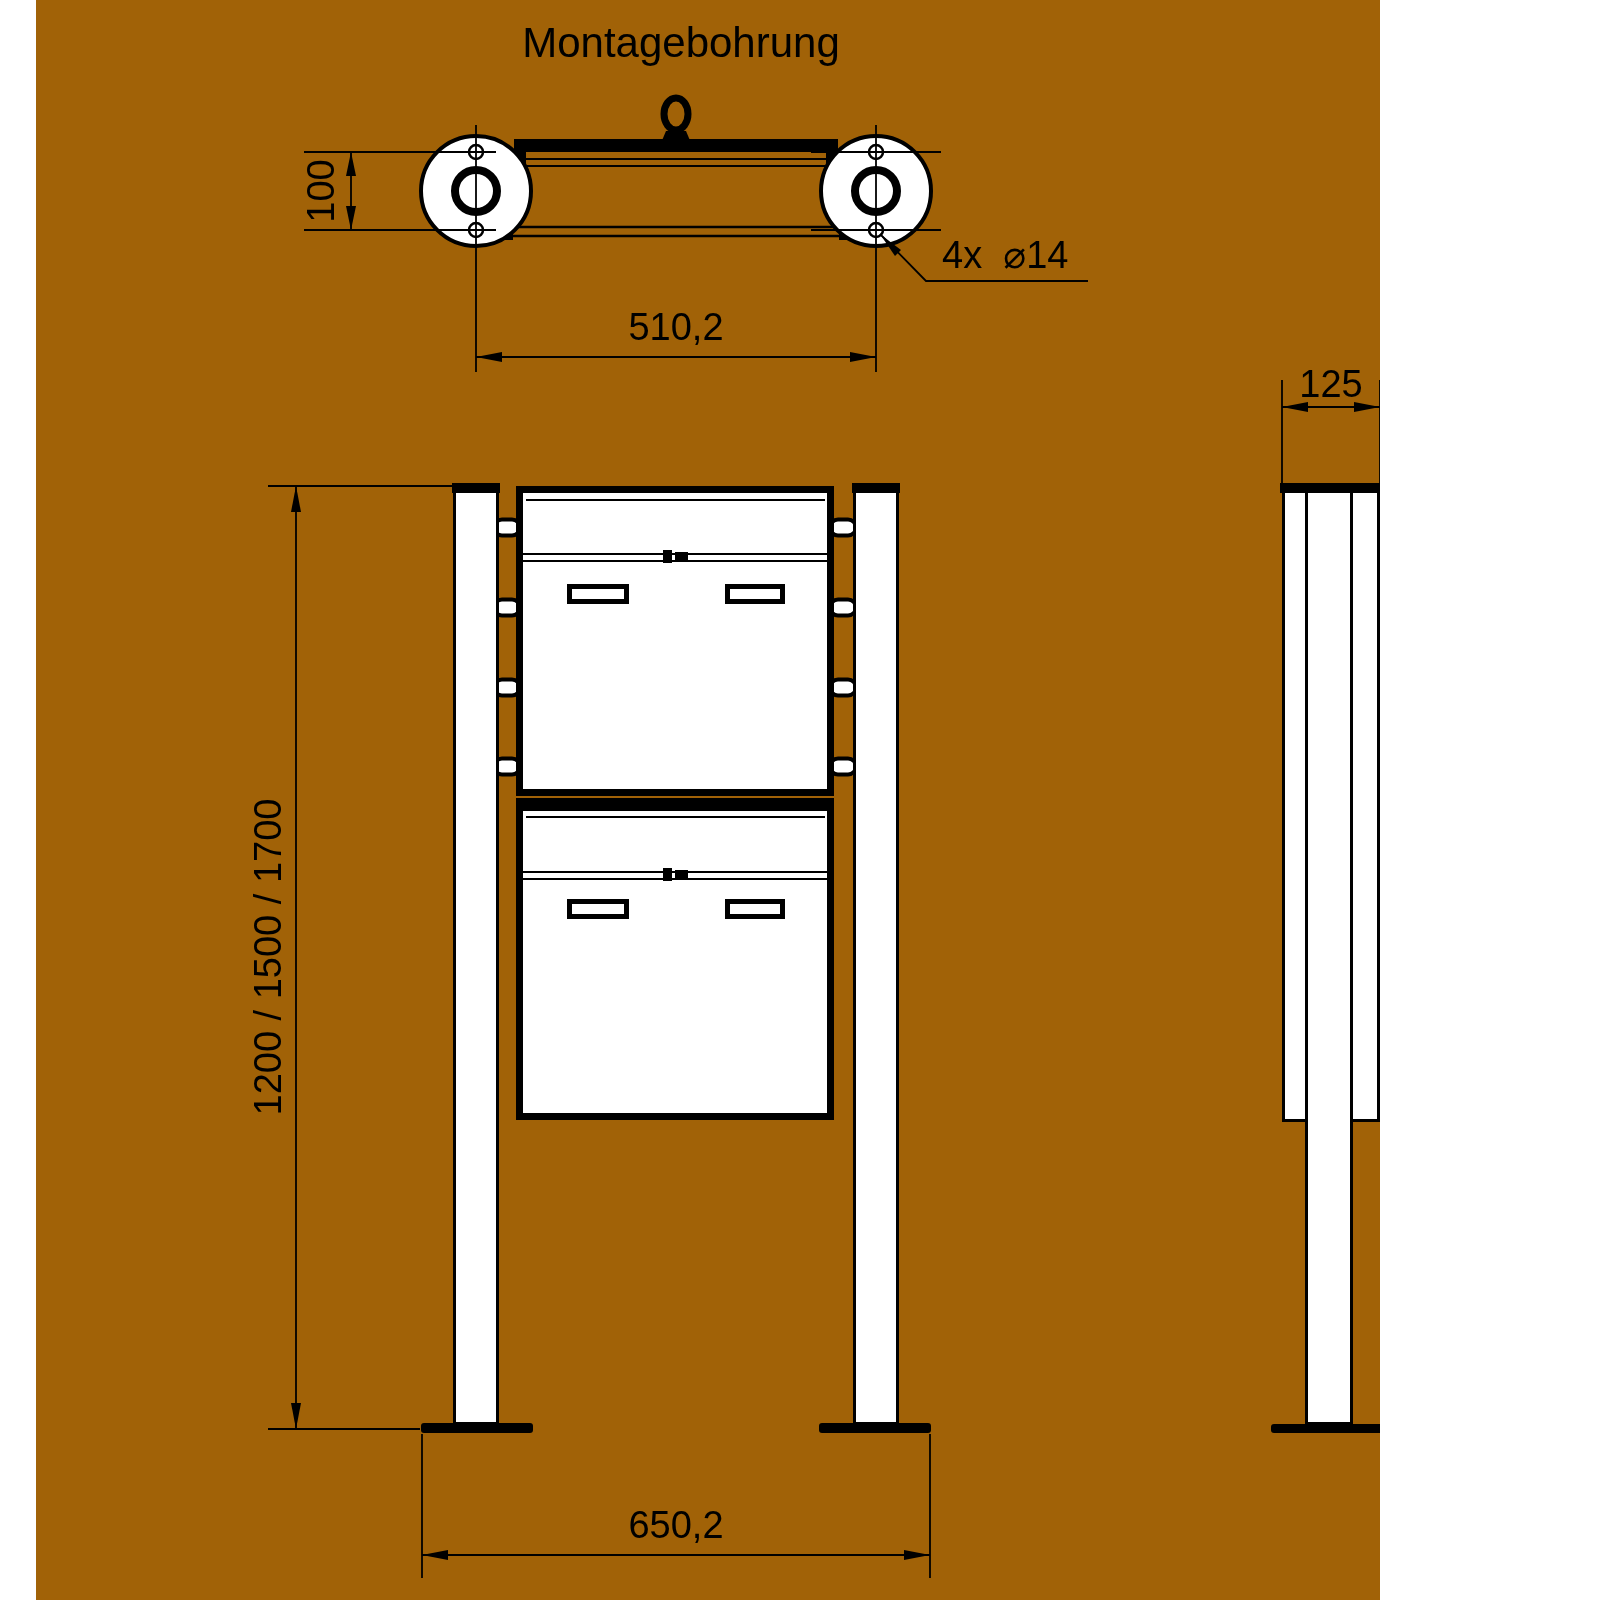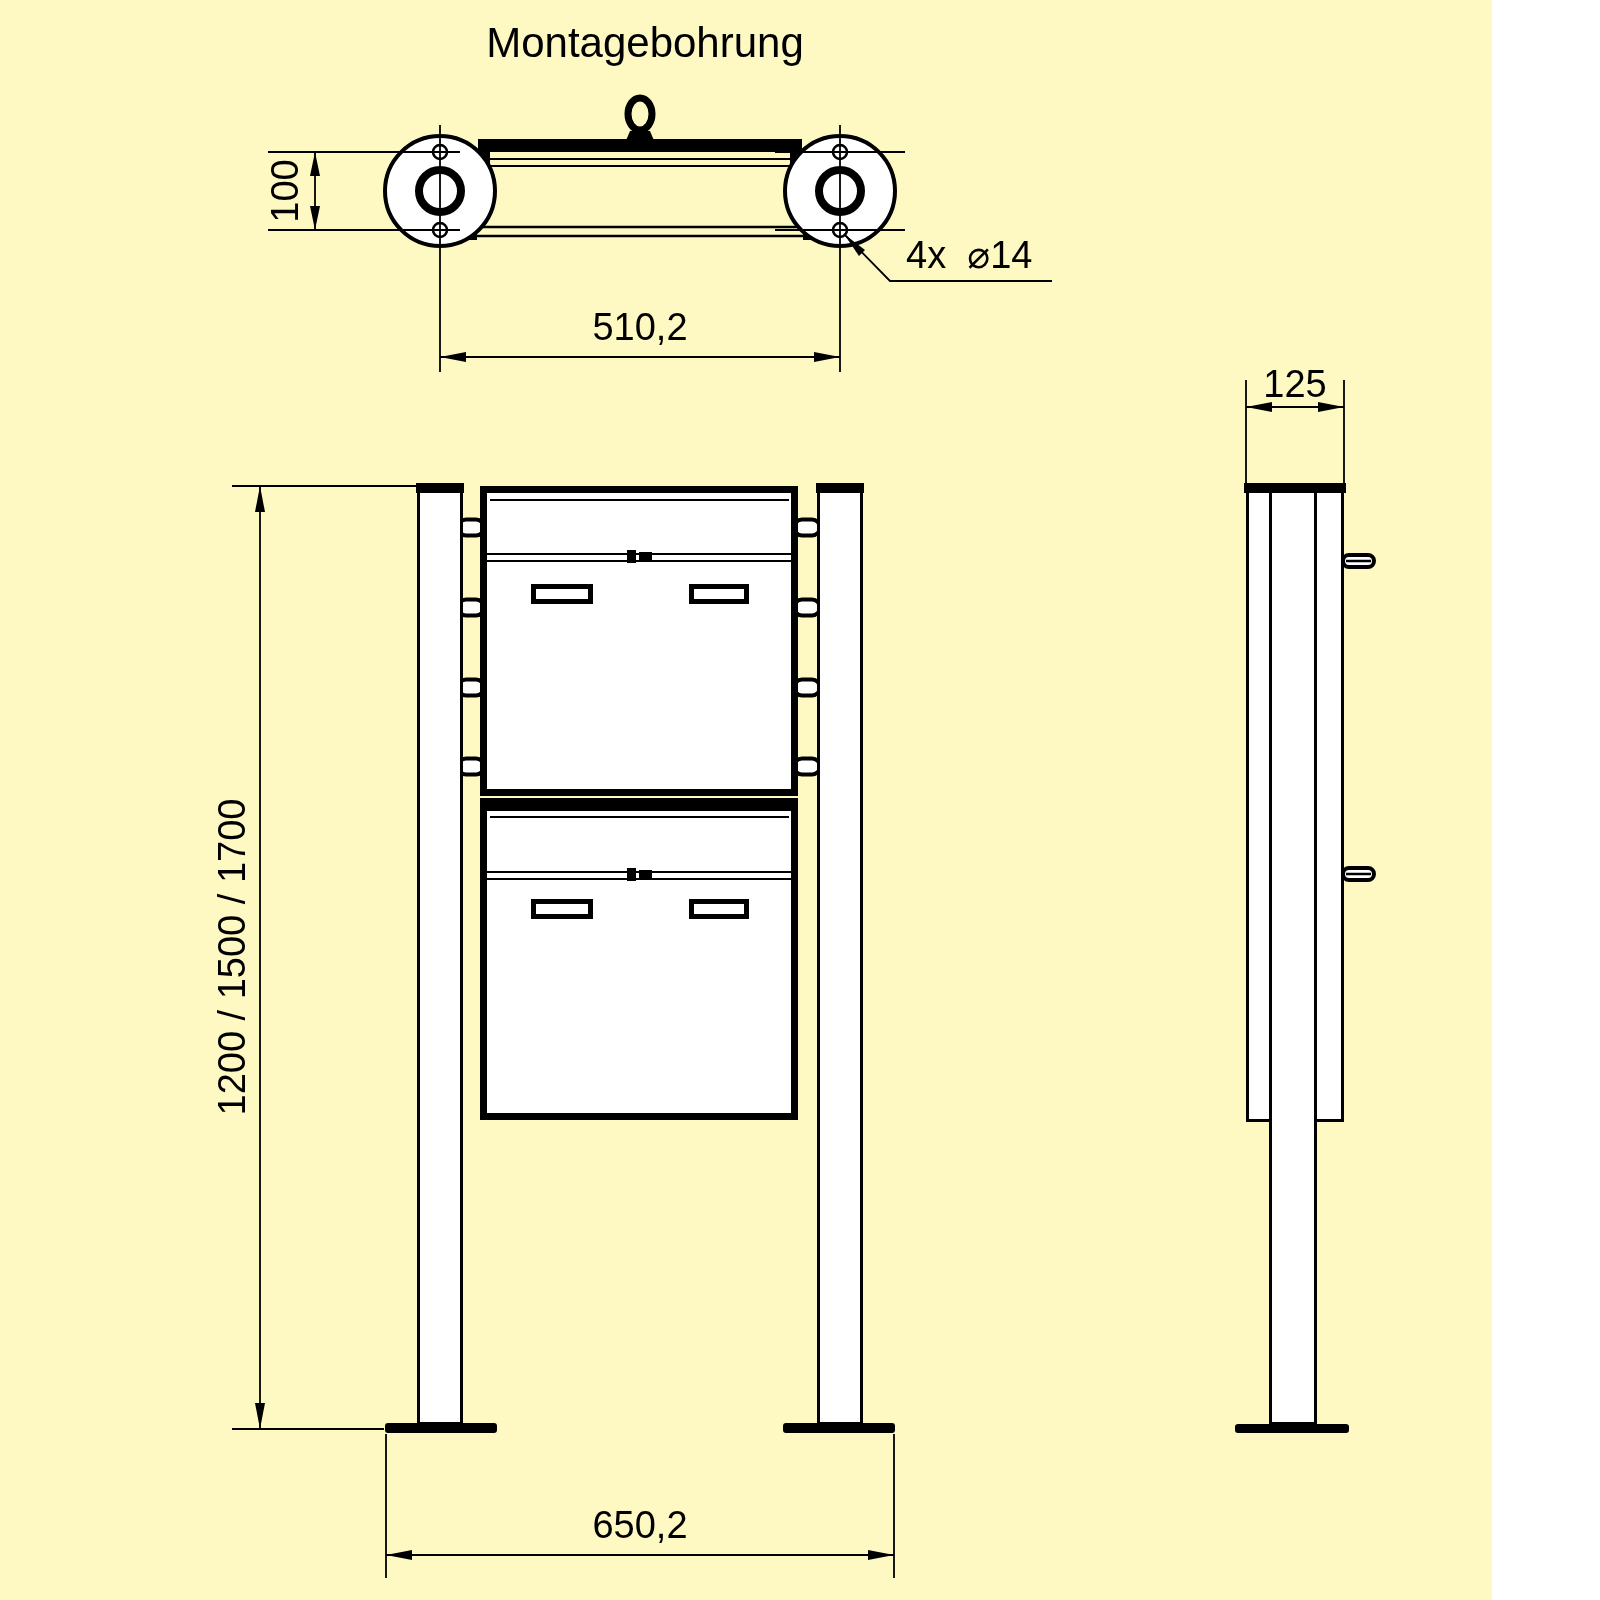--- a/index.html
+++ b/index.html
@@ -1,16 +1,16 @@
 <!DOCTYPE html>
 <html><head>
 <meta charset="utf-8">
 <style>
   html,body{margin:0;padding:0;background:#ffffff;}
-  .stage{width:1492px;height:1600px;position:relative;background:#fef9c3;overflow:hidden;}
+  .stage{width:1344px;height:1600px;position:relative;background:#a16207;overflow:hidden;margin-left:36px;}
   svg{display:block;}
   text{font-family:"Liberation Sans","DejaVu Sans",sans-serif;fill:#000;white-space:pre;}
   .dim-text{font-size:38px;}
   .title-text{font-size:42px;}
   .ln{stroke:#000;fill:none;}
   .thin{stroke-width:1.8;}
   .med{stroke-width:3;}
   .bold{stroke-width:4;}
   .fillw{fill:#ffffff;}
   .blk{fill:#000;stroke:none;}

